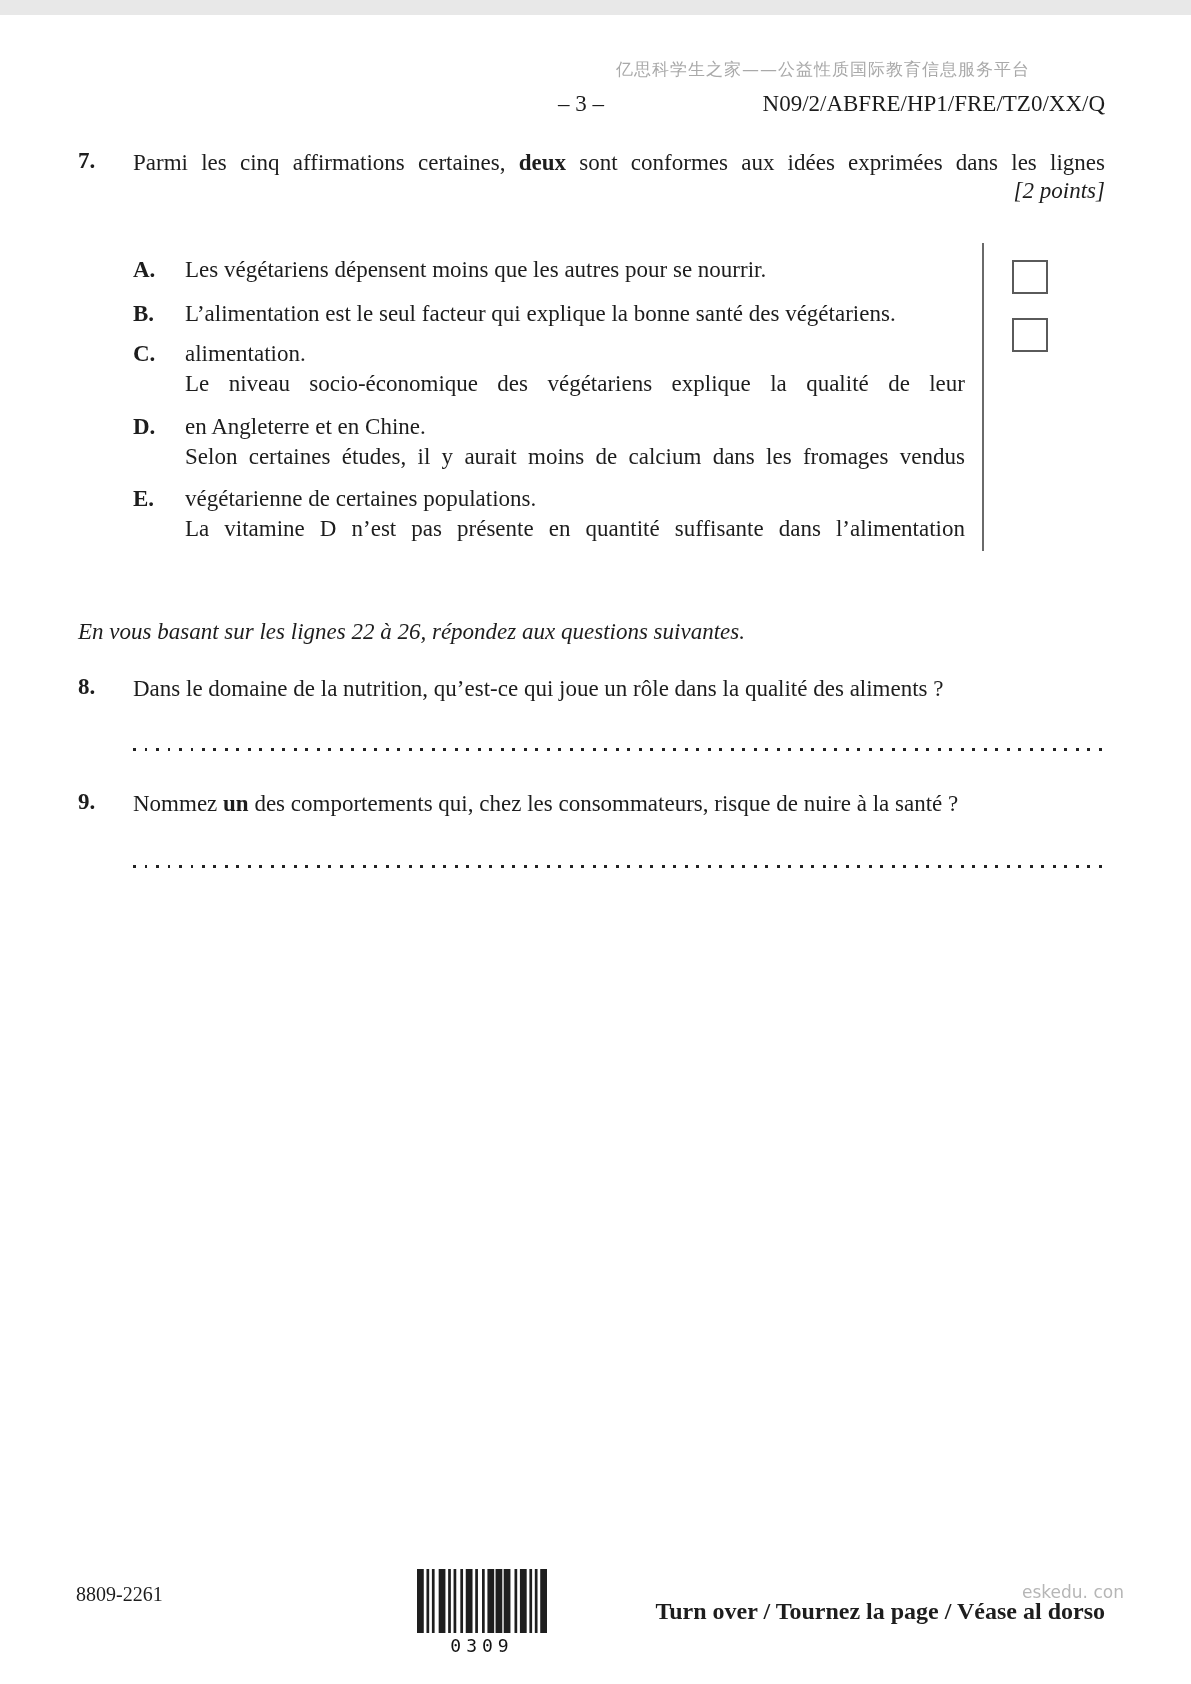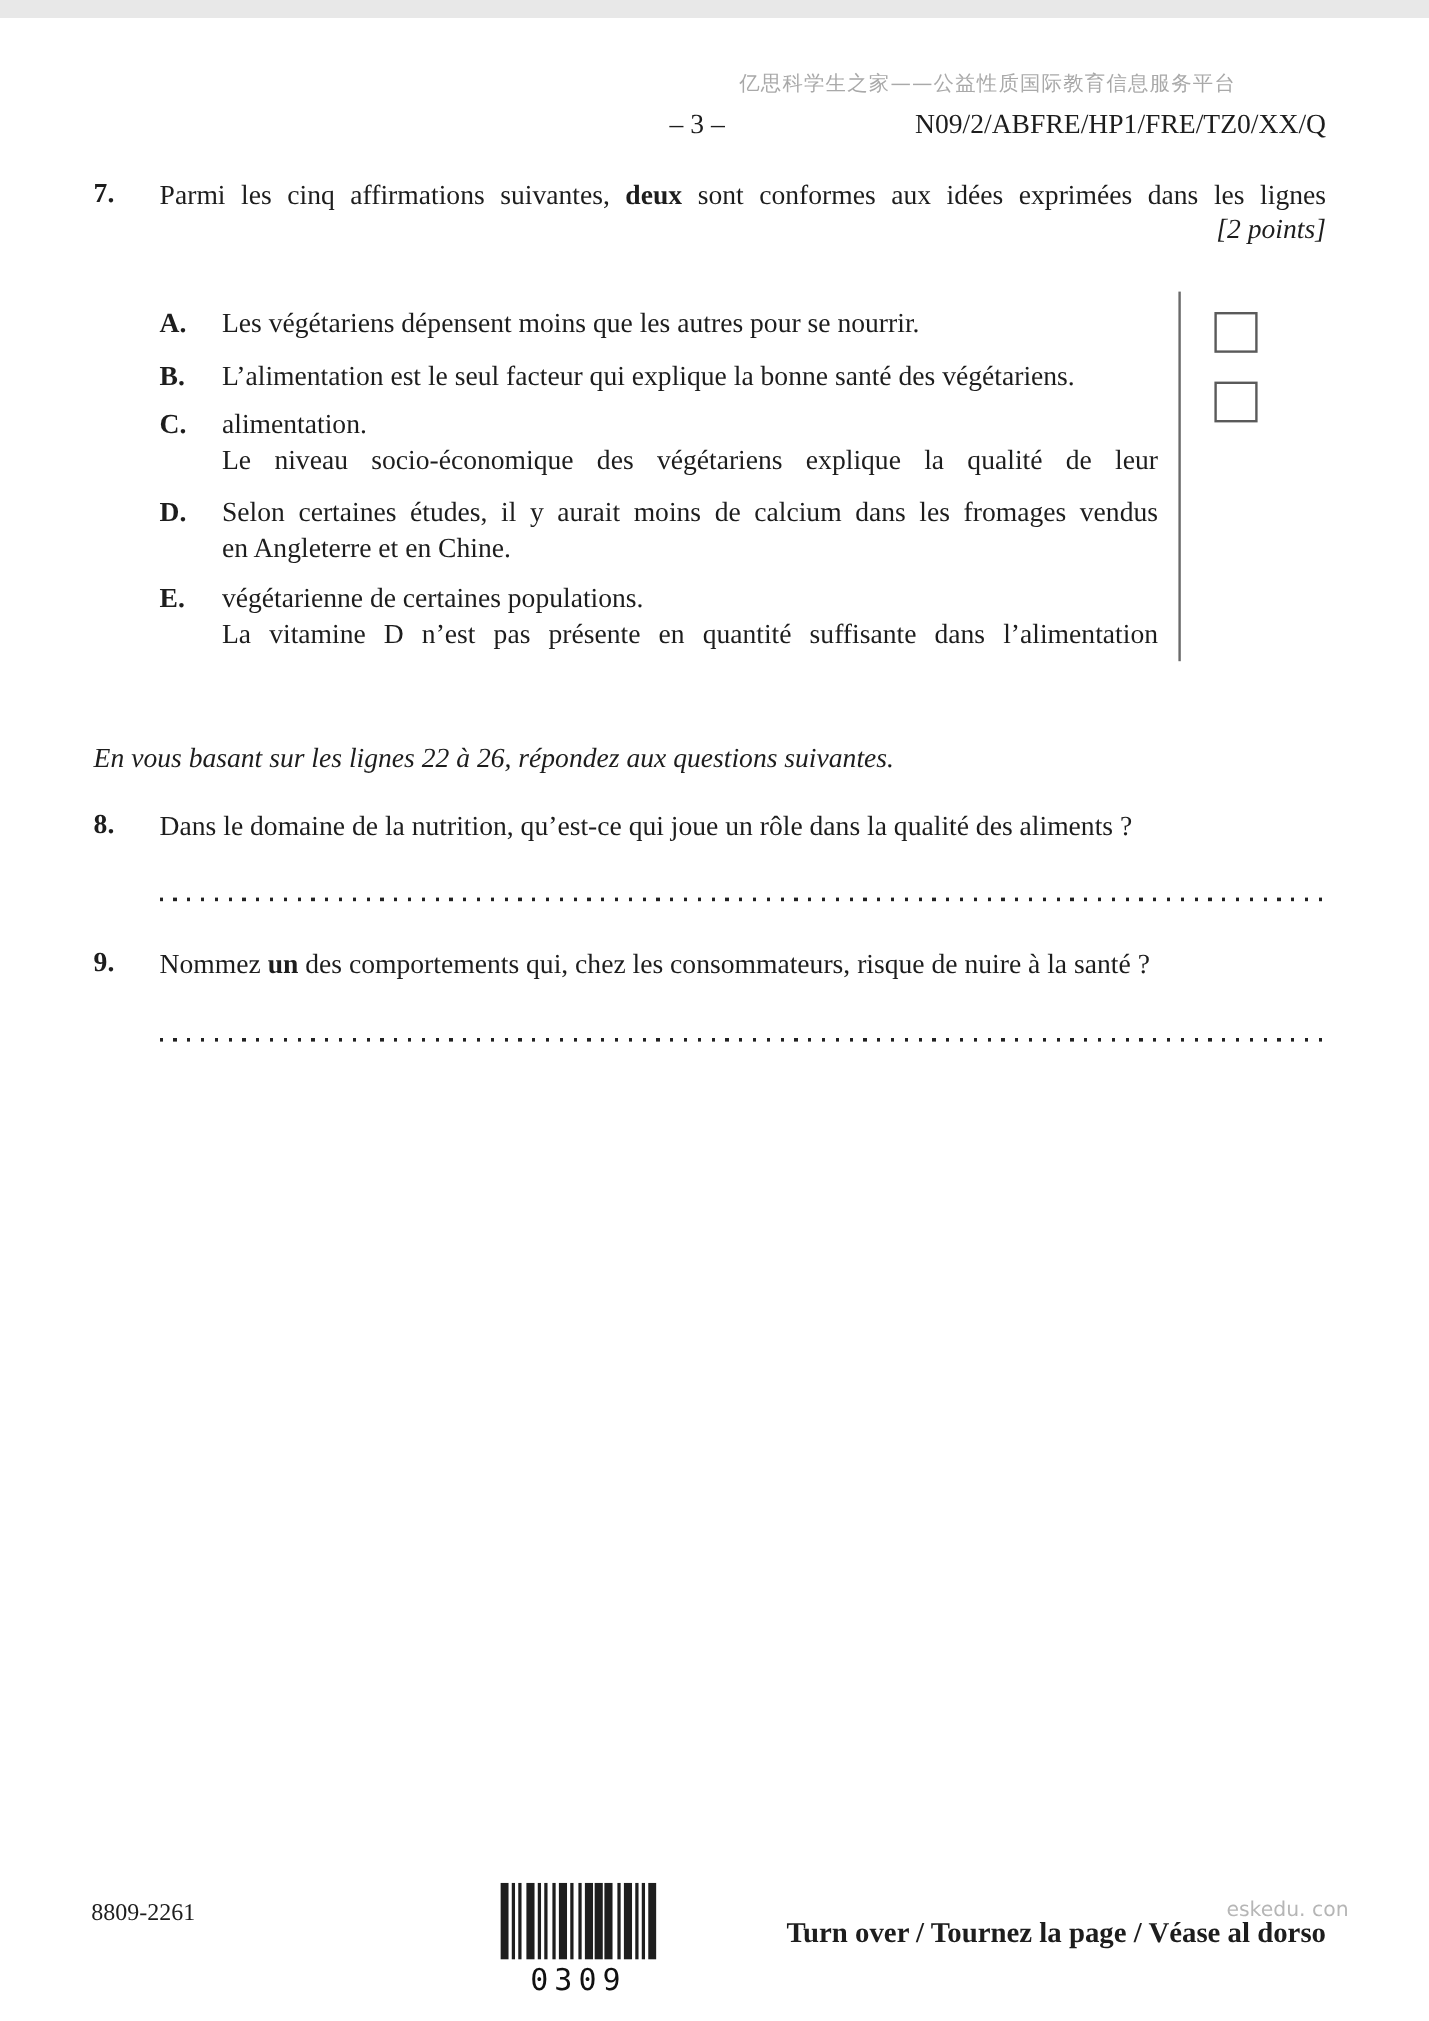--- a/index.html
+++ b/index.html
@@ -45,42 +45,42 @@
     left:133px;width:972px;height:3px;
     background-image:repeating-linear-gradient(to right,#222 0,#222 2.6px,transparent 2.6px,transparent 11.5px);
   }
   .dot1{top:733px;}
   .dot2{top:850px;}
 
   .foot-code{left:76px;top:1568px;font-size:20px;}
   .barcode{left:417px;top:1554px;width:130px;height:64px;}
   .barcode-digits{
     left:417px;top:1620px;width:130px;text-align:center;
-    font-family:"DejaVu Sans Mono",monospace;font-size:25px;letter-spacing:5px;
+    font-family:"DejaVu Sans Mono",monospace;font-size:18px;letter-spacing:5px;
     color:#111;
   }
   .turnover{right:86px;top:1583px;font-size:24px;font-weight:bold;}
   .site-watermark{
     left:1022px;top:1567px;
     font-family:"DejaVu Sans",sans-serif;
     font-size:17px;color:#b6b6b6;z-index:5;
   }
 </style>
 </head>
 <body>
 
 <div class="page">
 
   <div class="abs hdr-watermark">亿思科学生之家——公益性质国际教育信息服务平台</div>
   <div class="abs page-num">– 3 –</div>
   <div class="abs ref">N09/2/ABFRE/HP1/FRE/TZ0/XX/Q</div>
 
   <div class="abs qnum" style="top:133px">7.</div>
   <div class="abs qbody q7text" style="top:133px">
-    <div class="line just"><span>Parmi les cinq affirmations suivantes, </span><span class="b">deux</span><span> sont conformes aux idées exprimées dans les lignes</span></div>
+    <div class="line just"><span>Parmi les cinq affirmations certaines, </span><span class="b">deux</span><span> sont conformes aux idées exprimées dans les lignes</span></div>
   </div>
   <div class="abs points">[2 points]</div>
 
   <div class="abs opt" style="top:240px">
     <span class="optletter">A.</span>
     <div class="opttext">
       <div class="line">Les végétariens dépensent moins que les autres pour se nourrir.</div>
     </div>
   </div>
   <div class="abs opt" style="top:284px">
@@ -92,22 +92,22 @@
   <div class="abs opt" style="top:324px">
     <span class="optletter">C.</span>
     <div class="opttext">
       <div class="line">alimentation.</div>
       <div class="line just">Le niveau socio-économique des végétariens explique la qualité de leur</div>
     </div>
   </div>
   <div class="abs opt" style="top:397px">
     <span class="optletter">D.</span>
     <div class="opttext">
+      <div class="line">en Angleterre et en Chine.</div>
       <div class="line just">Selon certaines études, il y aurait moins de calcium dans les fromages vendus</div>
-      <div class="line">en Angleterre et en Chine.</div>
     </div>
   </div>
   <div class="abs opt" style="top:469px">
     <span class="optletter">E.</span>
     <div class="opttext">
       <div class="line">végétarienne de certaines populations.</div>
       <div class="line just">La vitamine D n’est pas présente en quantité suffisante dans l’alimentation</div>
     </div>
   </div>
 

